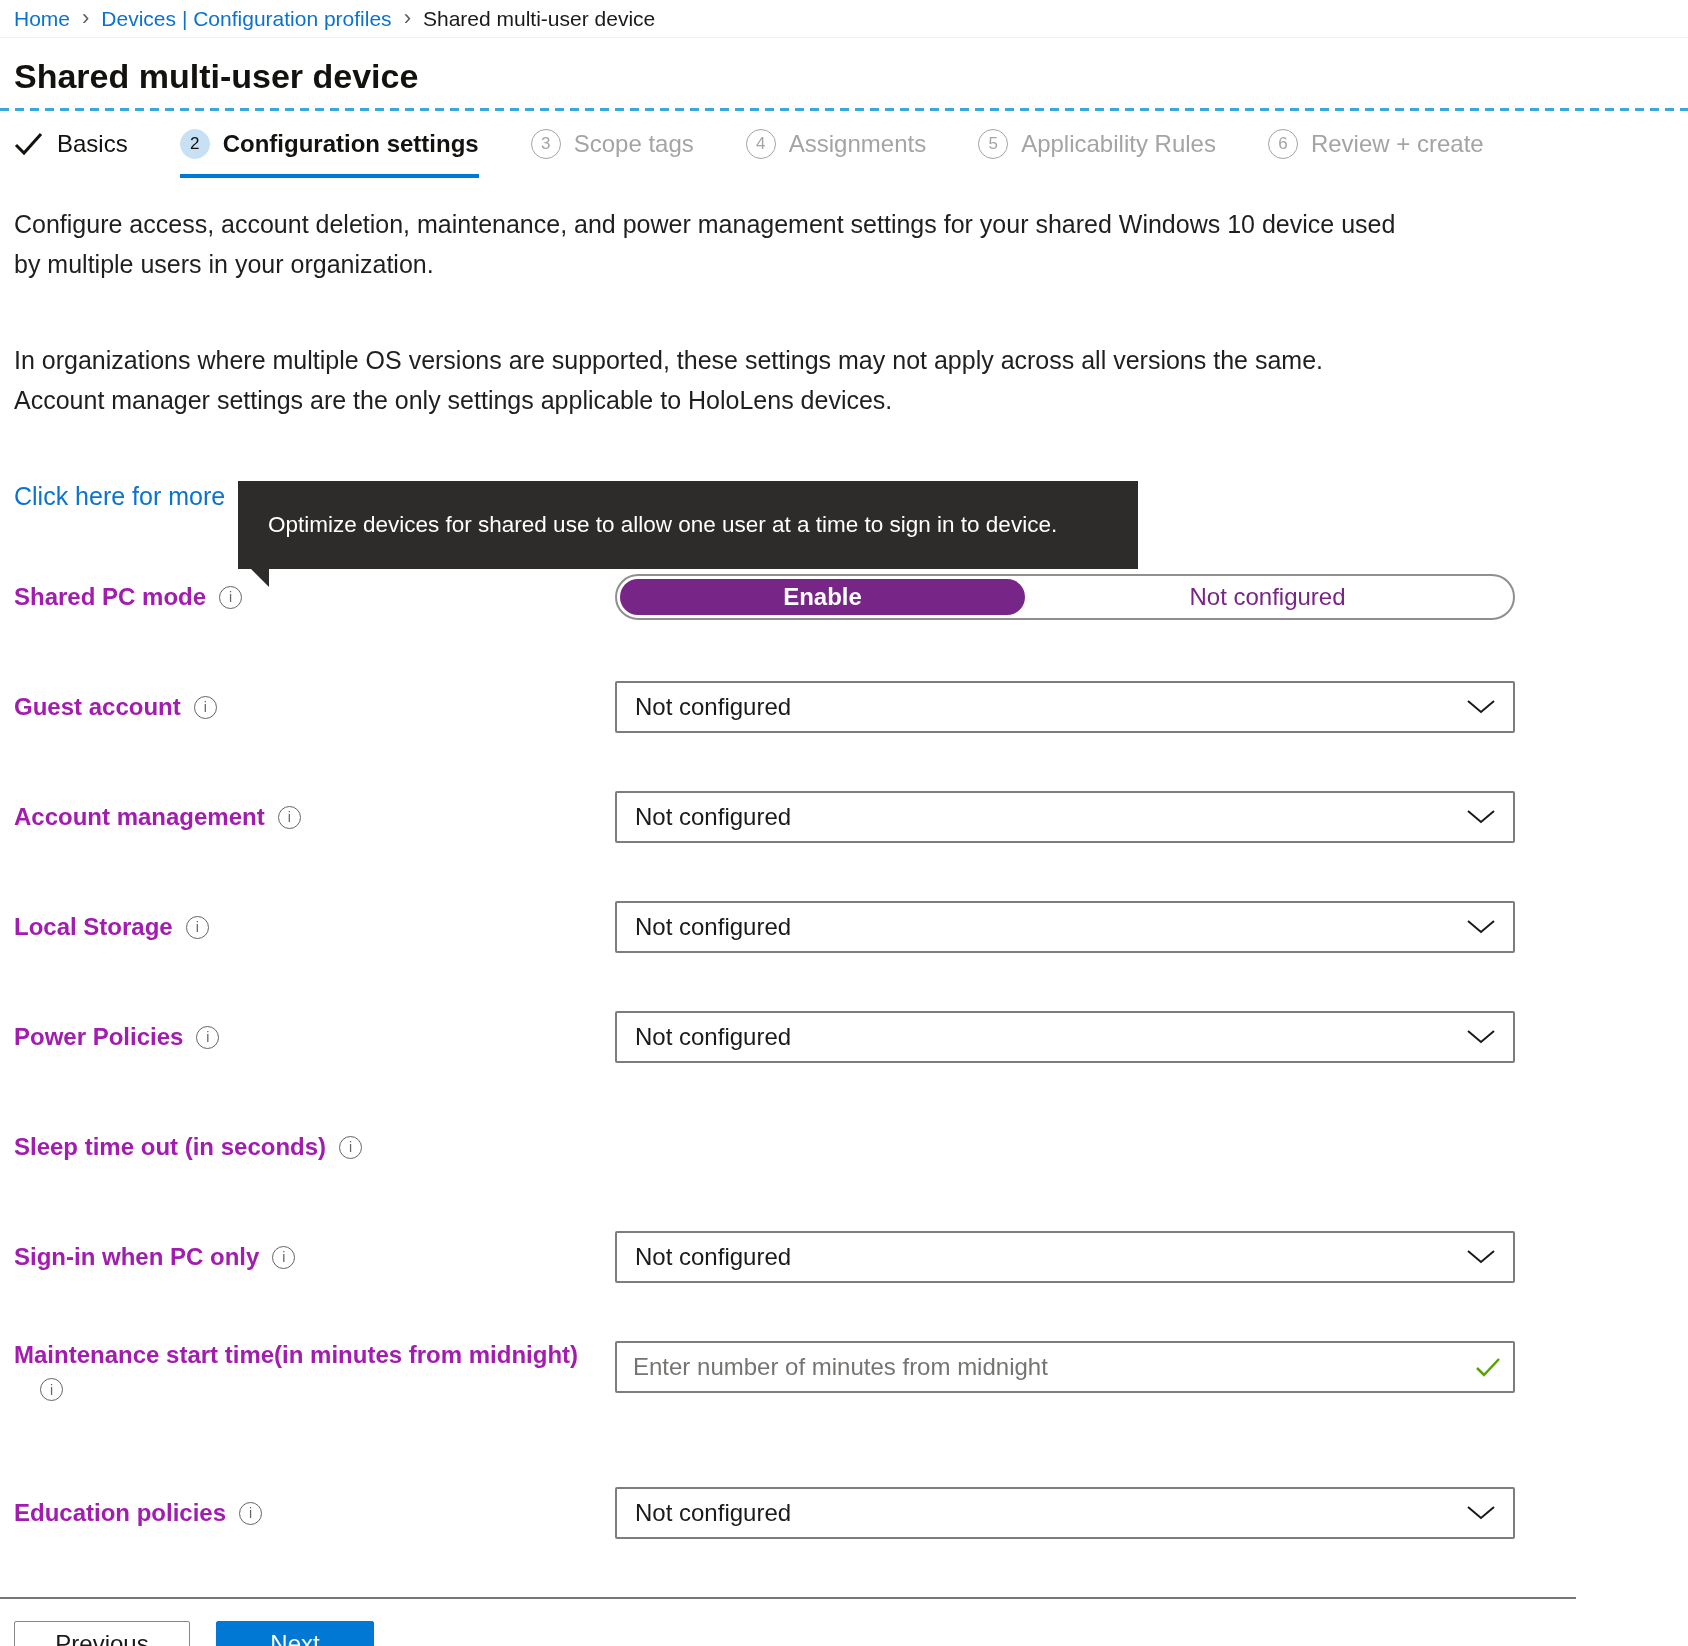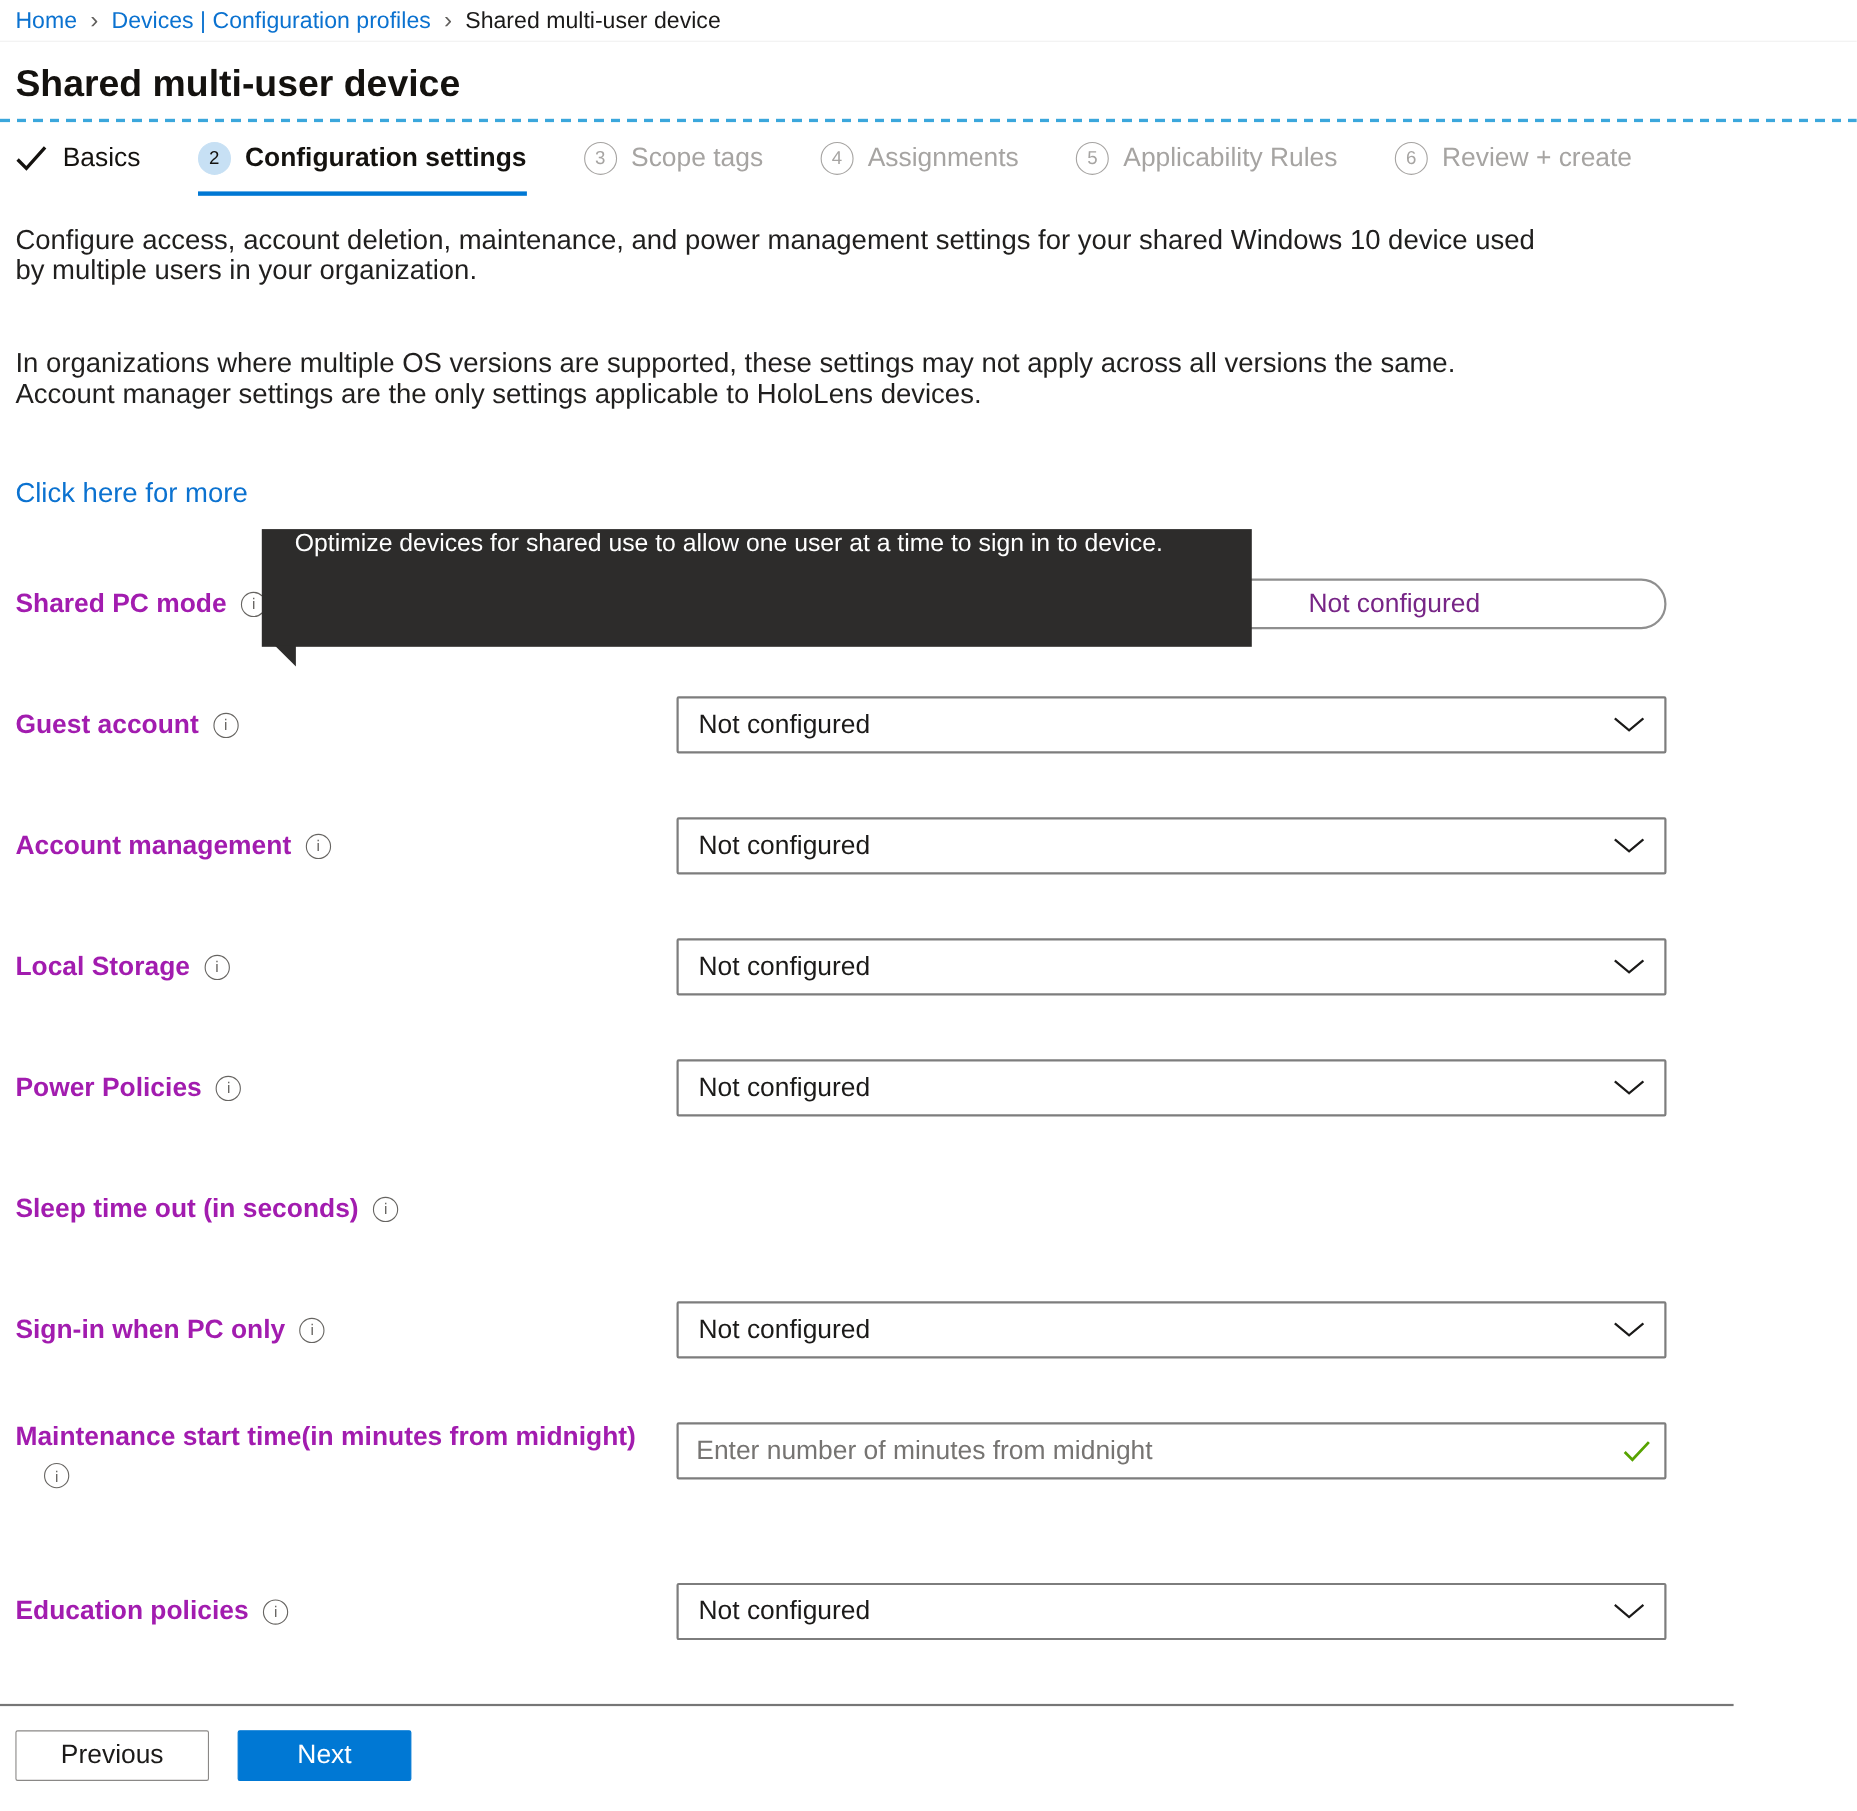--- a/index.html
+++ b/index.html
@@ -28,29 +28,29 @@
   .step.active { color:#14120f; font-weight:700; border-bottom:4px solid #0078d4;
                  padding-bottom:10px; height:54px; }
   .step.complete { color:#14120f; }
   .num { width:30px; height:30px; border-radius:50%; border:1px solid #a6a4a2;
          display:flex; align-items:center; justify-content:center; font-size:17px;
          color:#a6a4a2; flex:0 0 30px; font-weight:400; }
   .step.active .num { background:#c7e0f4; border-color:#c7e0f4; color:#14120f; }
   .check-icon svg { display:block; }
 
   
-  .para { margin:0 14px; width:1386px; font-size:25px; line-height:28px; color:#201f1e; }
+  .para { margin:0 14px; width:1386px; font-size:25px; line-height:40px; color:#201f1e; }
   .para1 { margin-top:26px; }
   .para2 { margin-top:56px; }
   .link-row { margin:62px 14px 0 14px; font-size:25px; }
   .more-link { color:#0b72d0; cursor:pointer; }
 
   
-  .tooltip { position:absolute; left:238px; top:481px; width:900px; height:107px;
-             background:#2d2c2b; color:#ffffff; display:flex; align-items:flex-start;
+  .tooltip { position:absolute; left:238px; top:481px; width:900px; height:88px;
+             background:#2d2c2b; color:#ffffff; display:flex; align-items:center;
              padding-left:30px; font-size:22.5px; z-index:5; }
   .tooltip-arrow { position:absolute; left:12px; bottom:-18px; width:0; height:0;
                    border-top:19px solid #2d2c2b; border-left:19px solid transparent; }
 
   
   .rows { margin-top:62px; padding:0 14px; position:relative; }
   .row { display:flex; align-items:center; min-height:52px; margin-bottom:58px; }
   .row.toggle-row { min-height:48px; margin-bottom:60px; }
   .row.tall { align-items:flex-start; margin-bottom:86px; }
   .label-cell { flex:0 0 601px; display:flex; align-items:center; gap:13px; }

